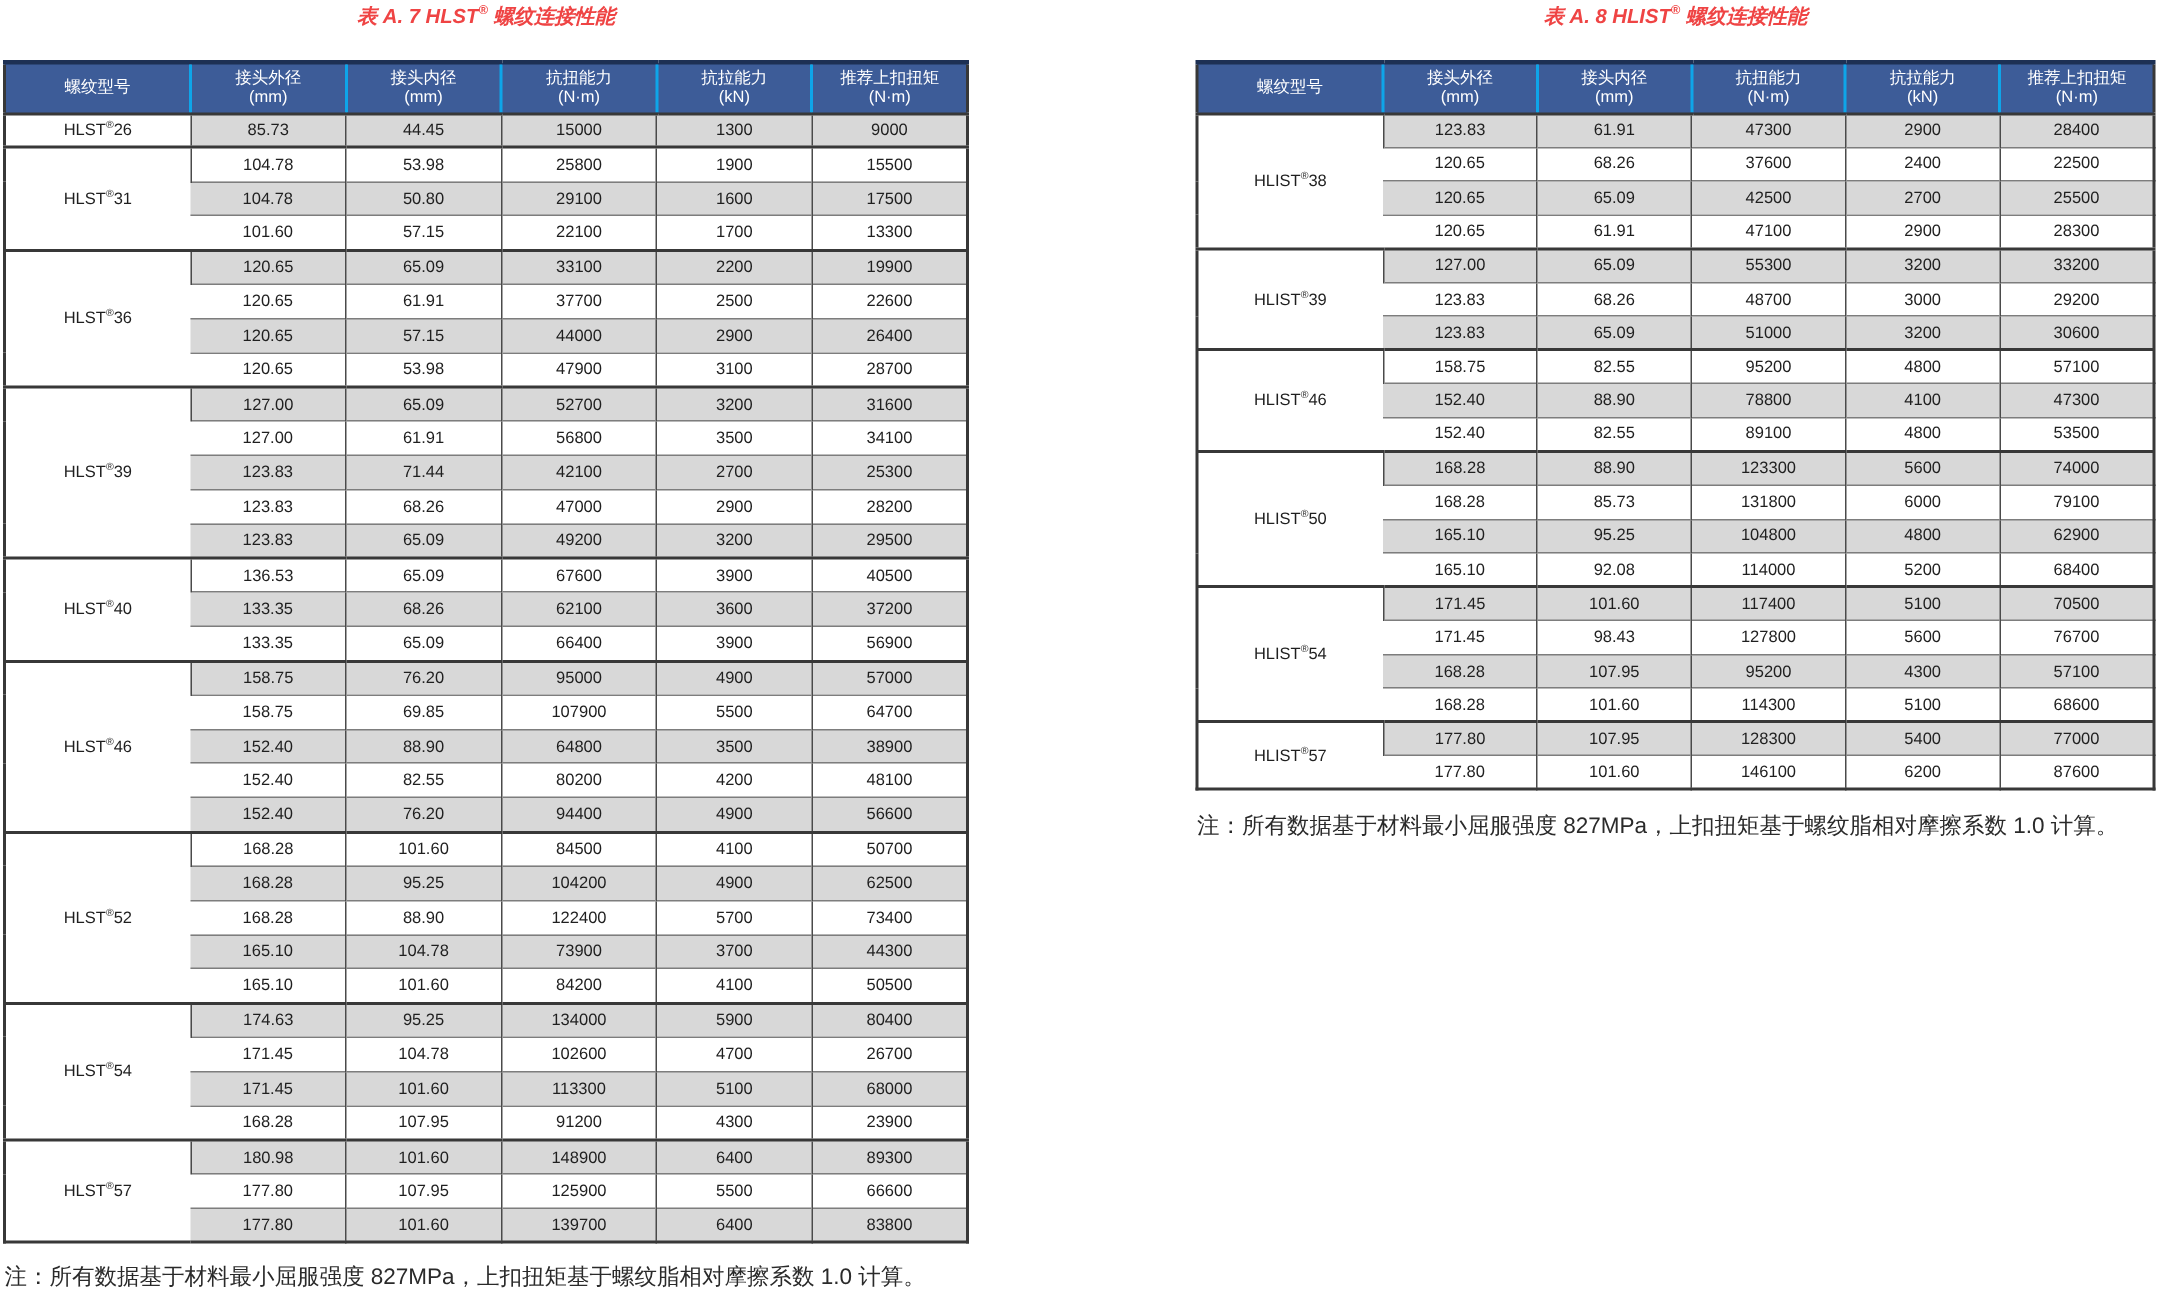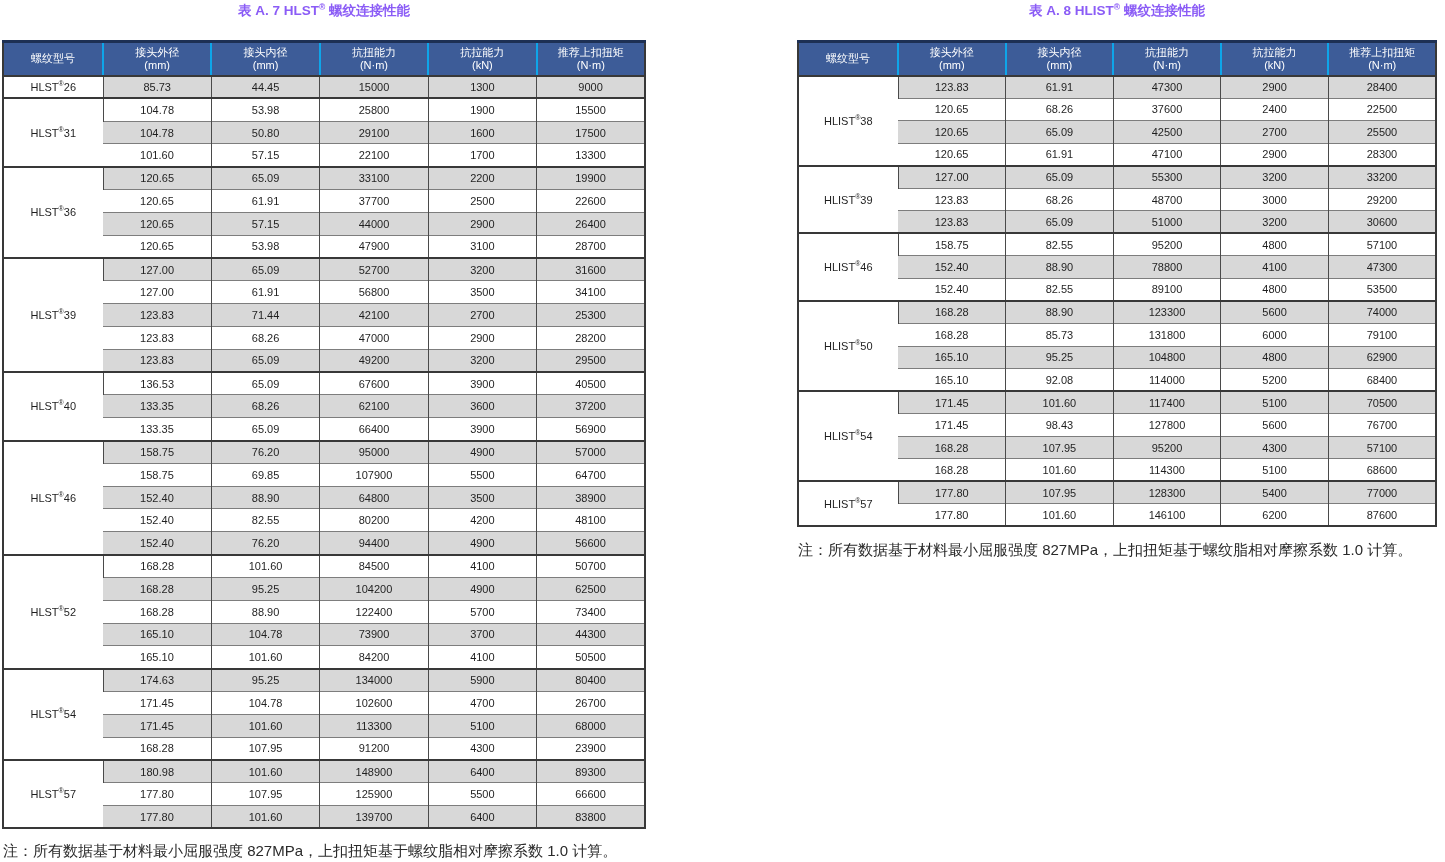--- a/index.html
+++ b/index.html
@@ -2,29 +2,29 @@
 <html><head>
 <meta charset="utf-8">
 <style>
   * { margin:0; padding:0; box-sizing:border-box; }
   body { background:#ffffff; font-family:"Liberation Sans","DejaVu Sans",sans-serif; }
   .page { position:relative; width:1445px; height:862px; background:#ffffff; overflow:hidden; }
 
   .tablock { position:absolute; top:0; }
 
   .title { position:absolute; top:1px; left:0; right:0; height:20px; line-height:20px;
-           text-align:center; font-size:13.5px; font-weight:bold; color:#8b5cf6; }
+           text-align:center; font-size:13.5px; font-weight:bold; color:#ef4444;font-style:italic; }
   .title sup { font-size:8.5px; vertical-align:super; line-height:0; }
 
   table.datatable { position:absolute; top:40px; left:0; width:100%;
                     border-collapse:collapse; table-layout:fixed;
                     font-size:11px; color:#1f1f1f;
                     border:2px solid var(--borderDark); }
   table.datatable th:first-child,
-  table.datatable col.c-model { width:100px; }
+  table.datatable col.c-model { width:124px; }
 
   table.datatable th { background:var(--hdr); color:#fff; font-weight:normal;
                        font-size:11px; line-height:13px; height:34px;
                        vertical-align:middle; text-align:center; padding:2px 1px;
                        border-top:3px solid var(--bandNavy);
                        border-bottom:2px solid var(--borderDark); }
   table.datatable th + th { border-left:2px solid #0ea5e9; }
 
   table.datatable td { height:var(--rh); text-align:center; vertical-align:middle;
                        border-left:1px solid #4a4a4a;

